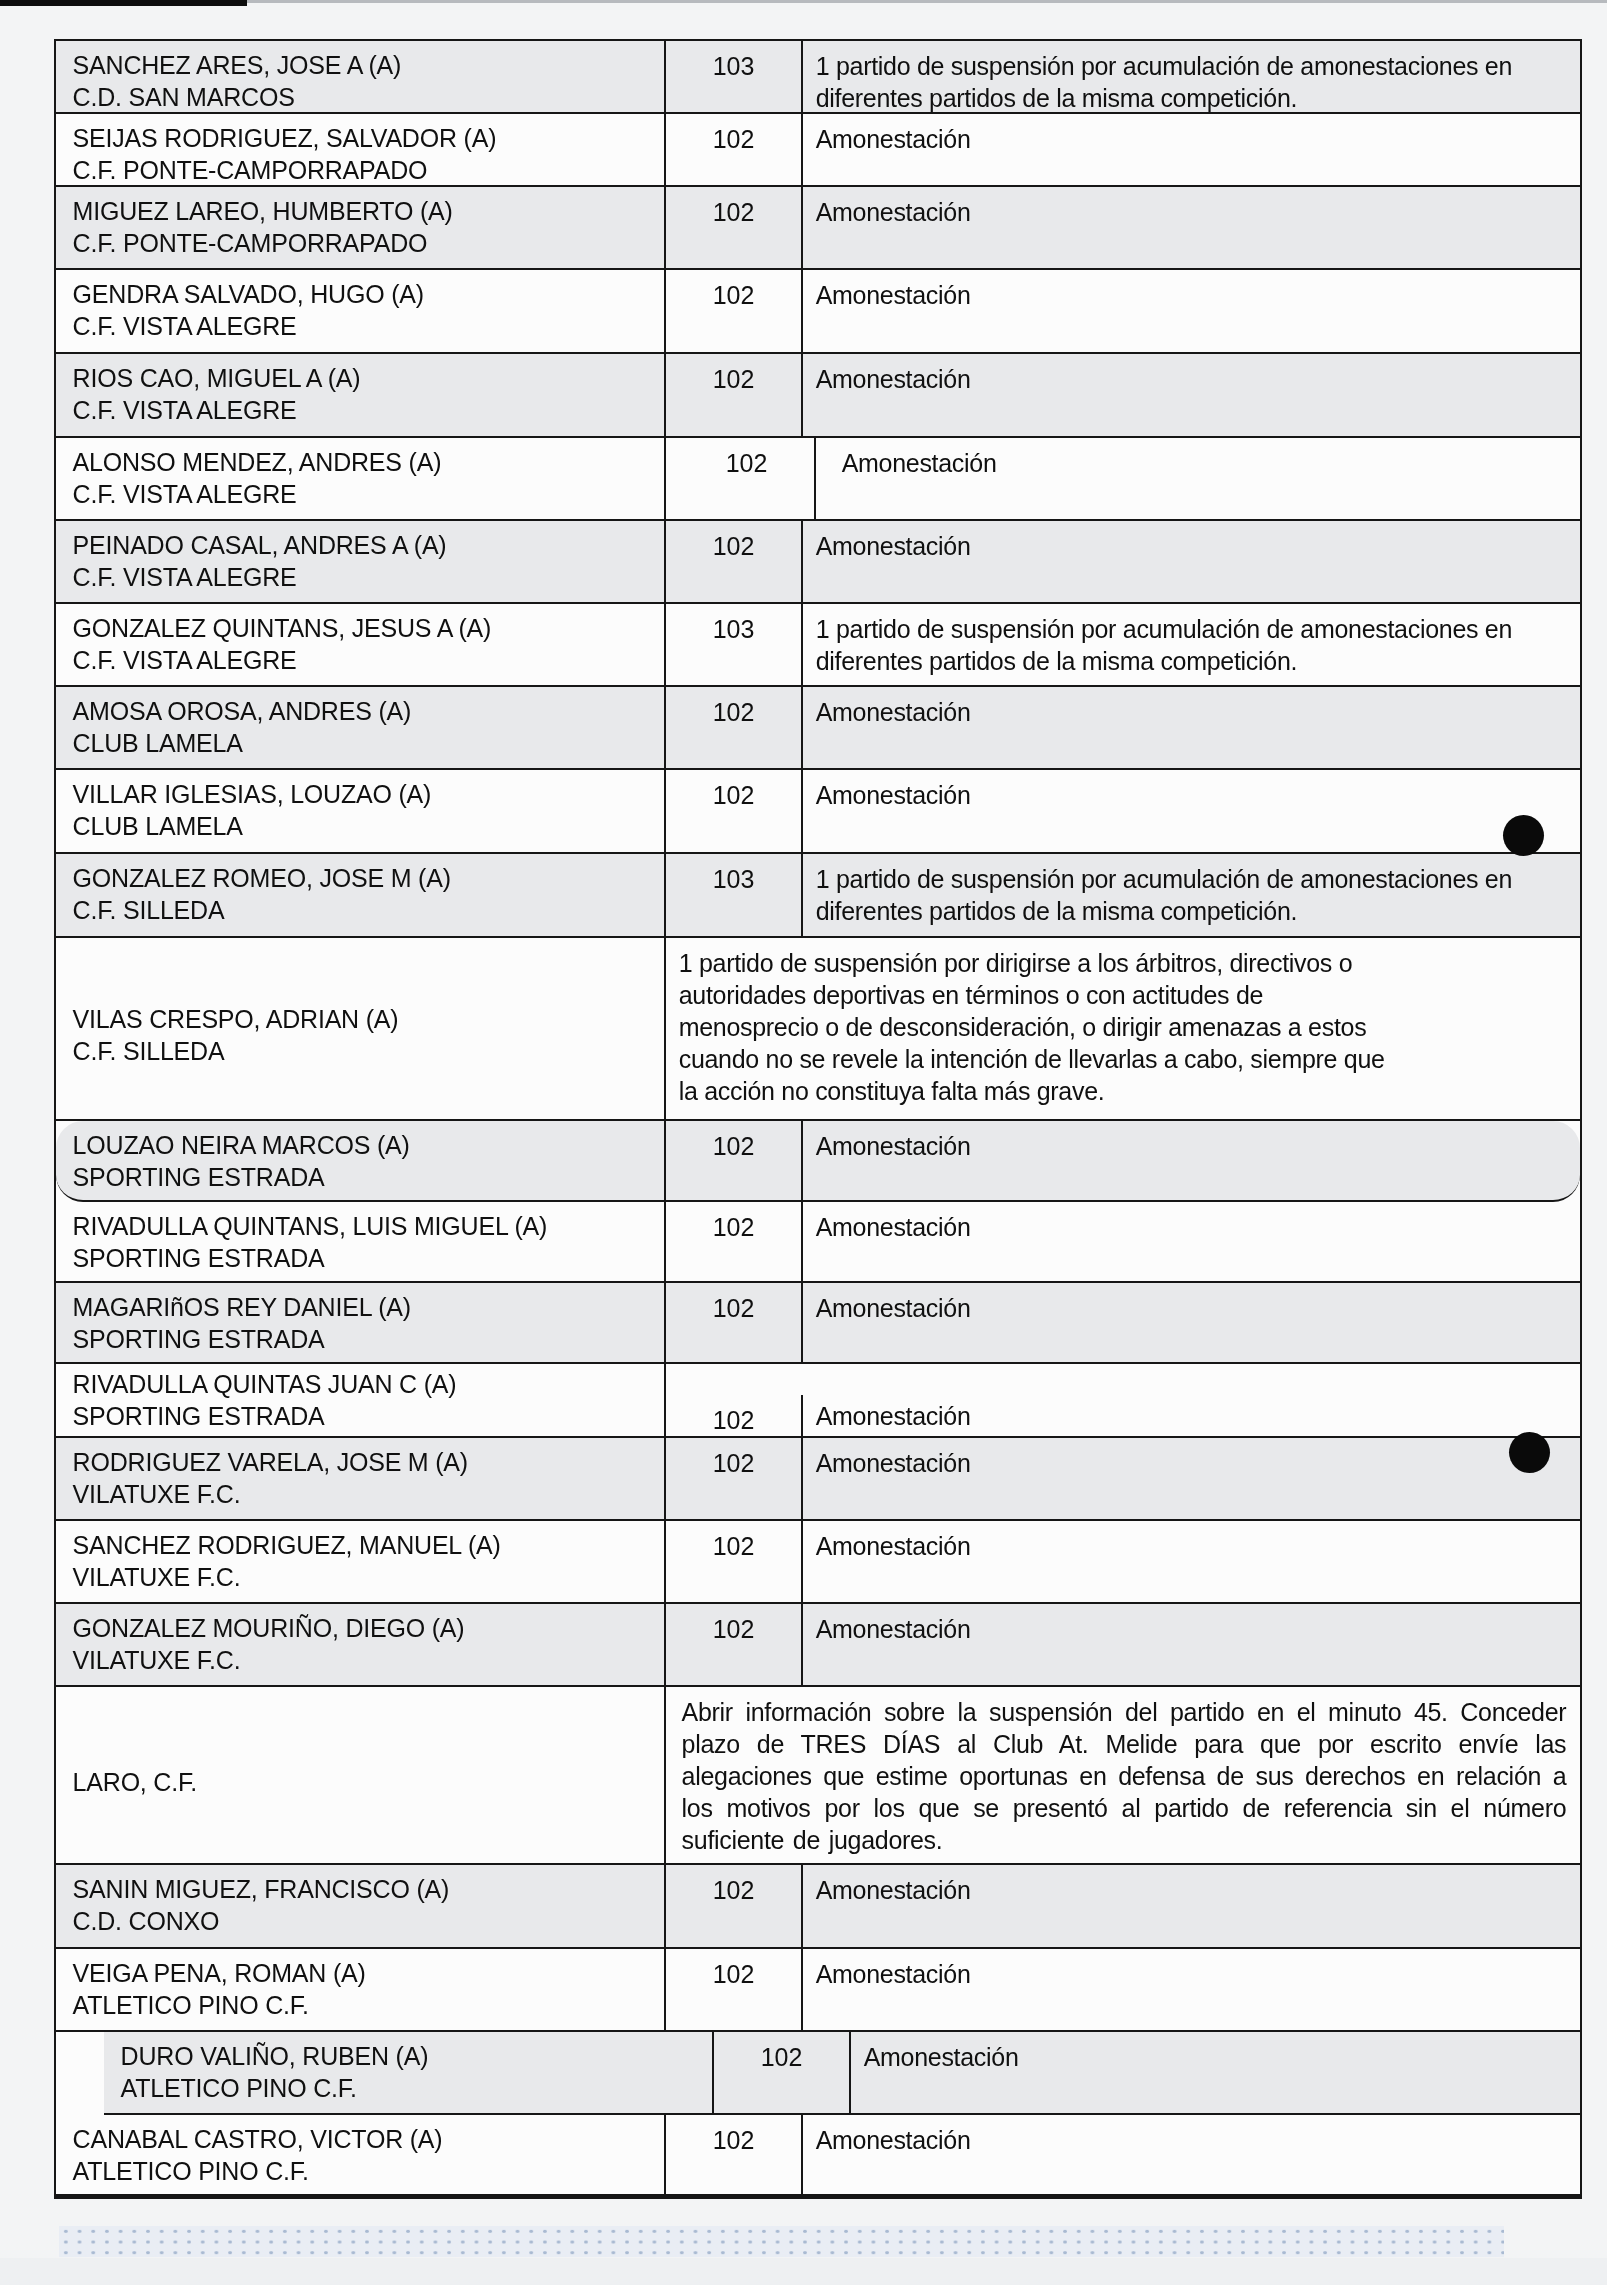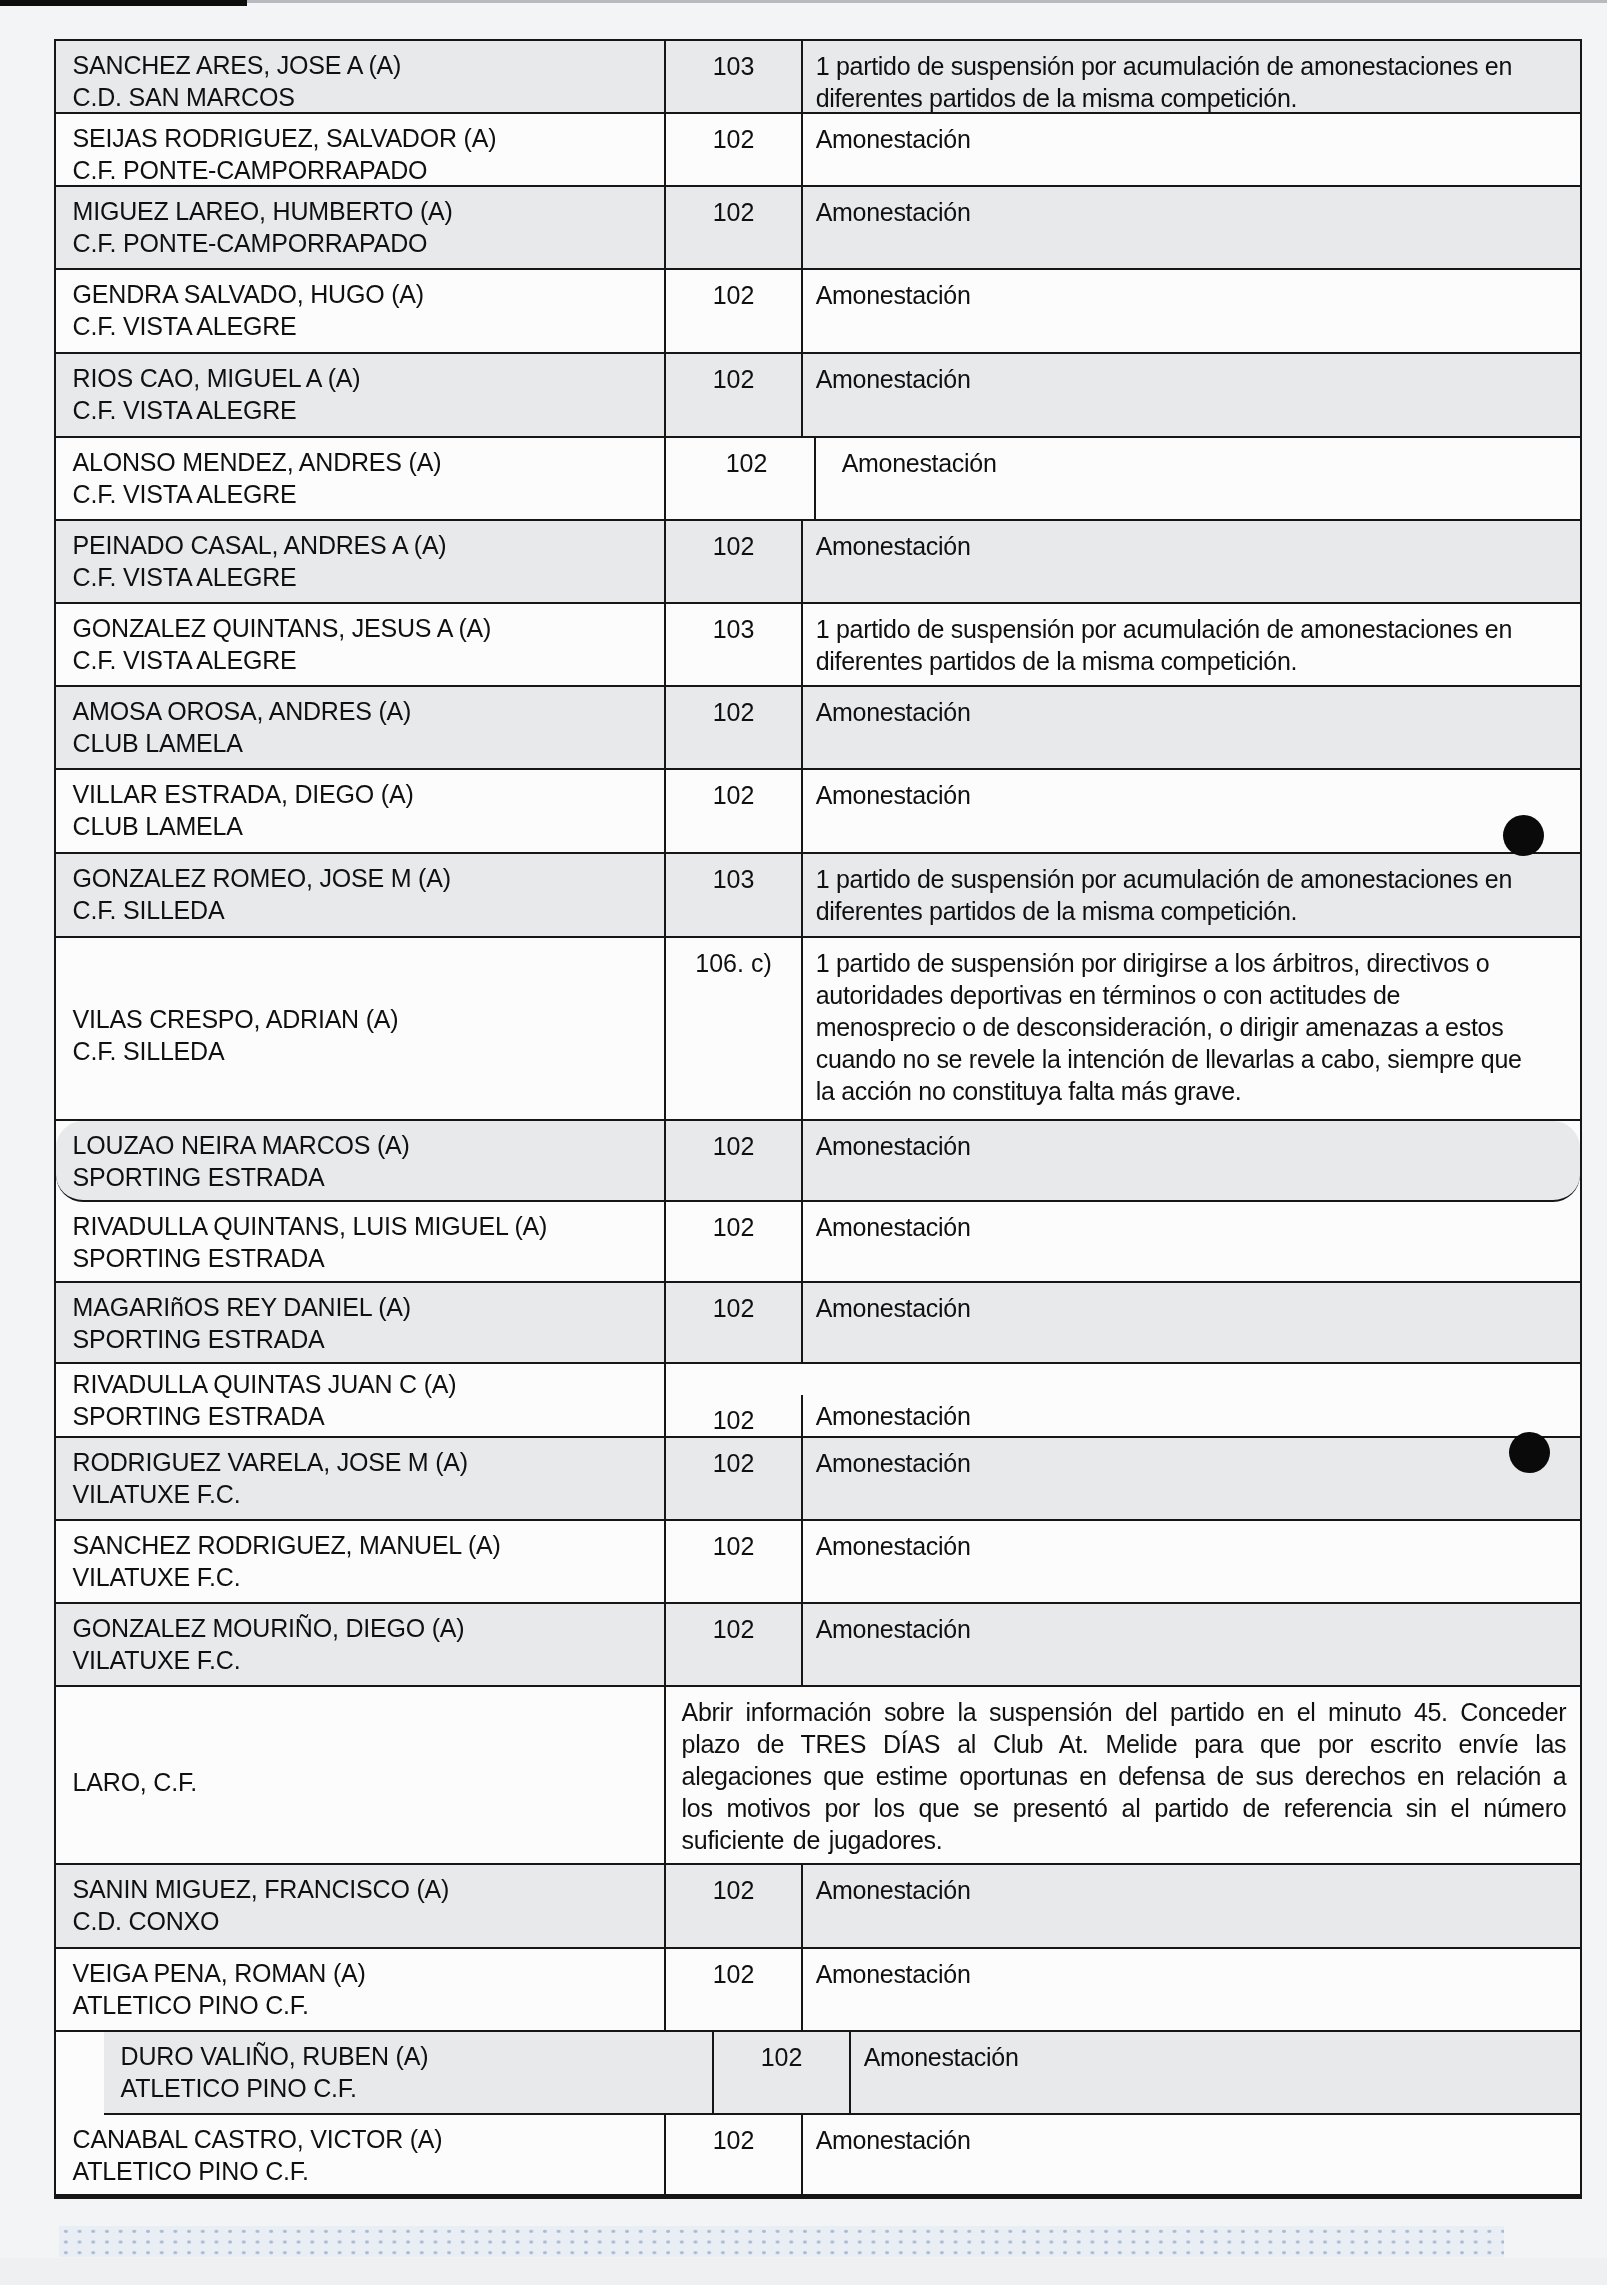--- a/index.html
+++ b/index.html
@@ -154,41 +154,40 @@
       <div class="row" style="height: 83px;">
         <div class="cell cell-name">
           <div class="pname">AMOSA OROSA, ANDRES (A)</div>
           <div class="pclub">CLUB LAMELA</div>
         </div>
         <div class="cell cell-art">102</div>
         <div class="cell cell-sanction">Amonestación</div>
       </div>
       <div class="row" style="height: 84px;">
         <div class="cell cell-name">
-          <div class="pname">VILLAR ESTRADA, DIEGO (A)</div>
+          <div class="pname">VILLAR IGLESIAS, LOUZAO (A)</div>
           <div class="pclub">CLUB LAMELA</div>
         </div>
         <div class="cell cell-art">102</div>
         <div class="cell cell-sanction">Amonestación</div>
       </div>
       <div class="row" style="height: 84px;">
         <div class="cell cell-name">
           <div class="pname">GONZALEZ ROMEO, JOSE M (A)</div>
           <div class="pclub">C.F. SILLEDA</div>
         </div>
         <div class="cell cell-art">103</div>
         <div class="cell cell-sanction">1 partido de suspensión por acumulación de amonestaciones en
 diferentes partidos de la misma competición.</div>
       </div>
       <div class="row center-name" style="height: 183px;">
         <div class="cell cell-name">
           <div class="pname">VILAS CRESPO, ADRIAN (A)</div>
           <div class="pclub">C.F. SILLEDA</div>
         </div>
-        <div class="cell cell-art">106. c)</div>
         <div class="cell cell-sanction">1 partido de suspensión por dirigirse a los árbitros, directivos o
 autoridades deportivas en términos o con actitudes de
 menosprecio o de desconsideración, o dirigir amenazas a estos
 cuando no se revele la intención de llevarlas a cabo, siempre que
 la acción no constituya falta más grave.</div>
       </div>
       <div class="row" style="height: 81px; border-radius: 27px;">
         <div class="cell cell-name">
           <div class="pname">LOUZAO NEIRA MARCOS (A)</div>
           <div class="pclub">SPORTING ESTRADA</div>

